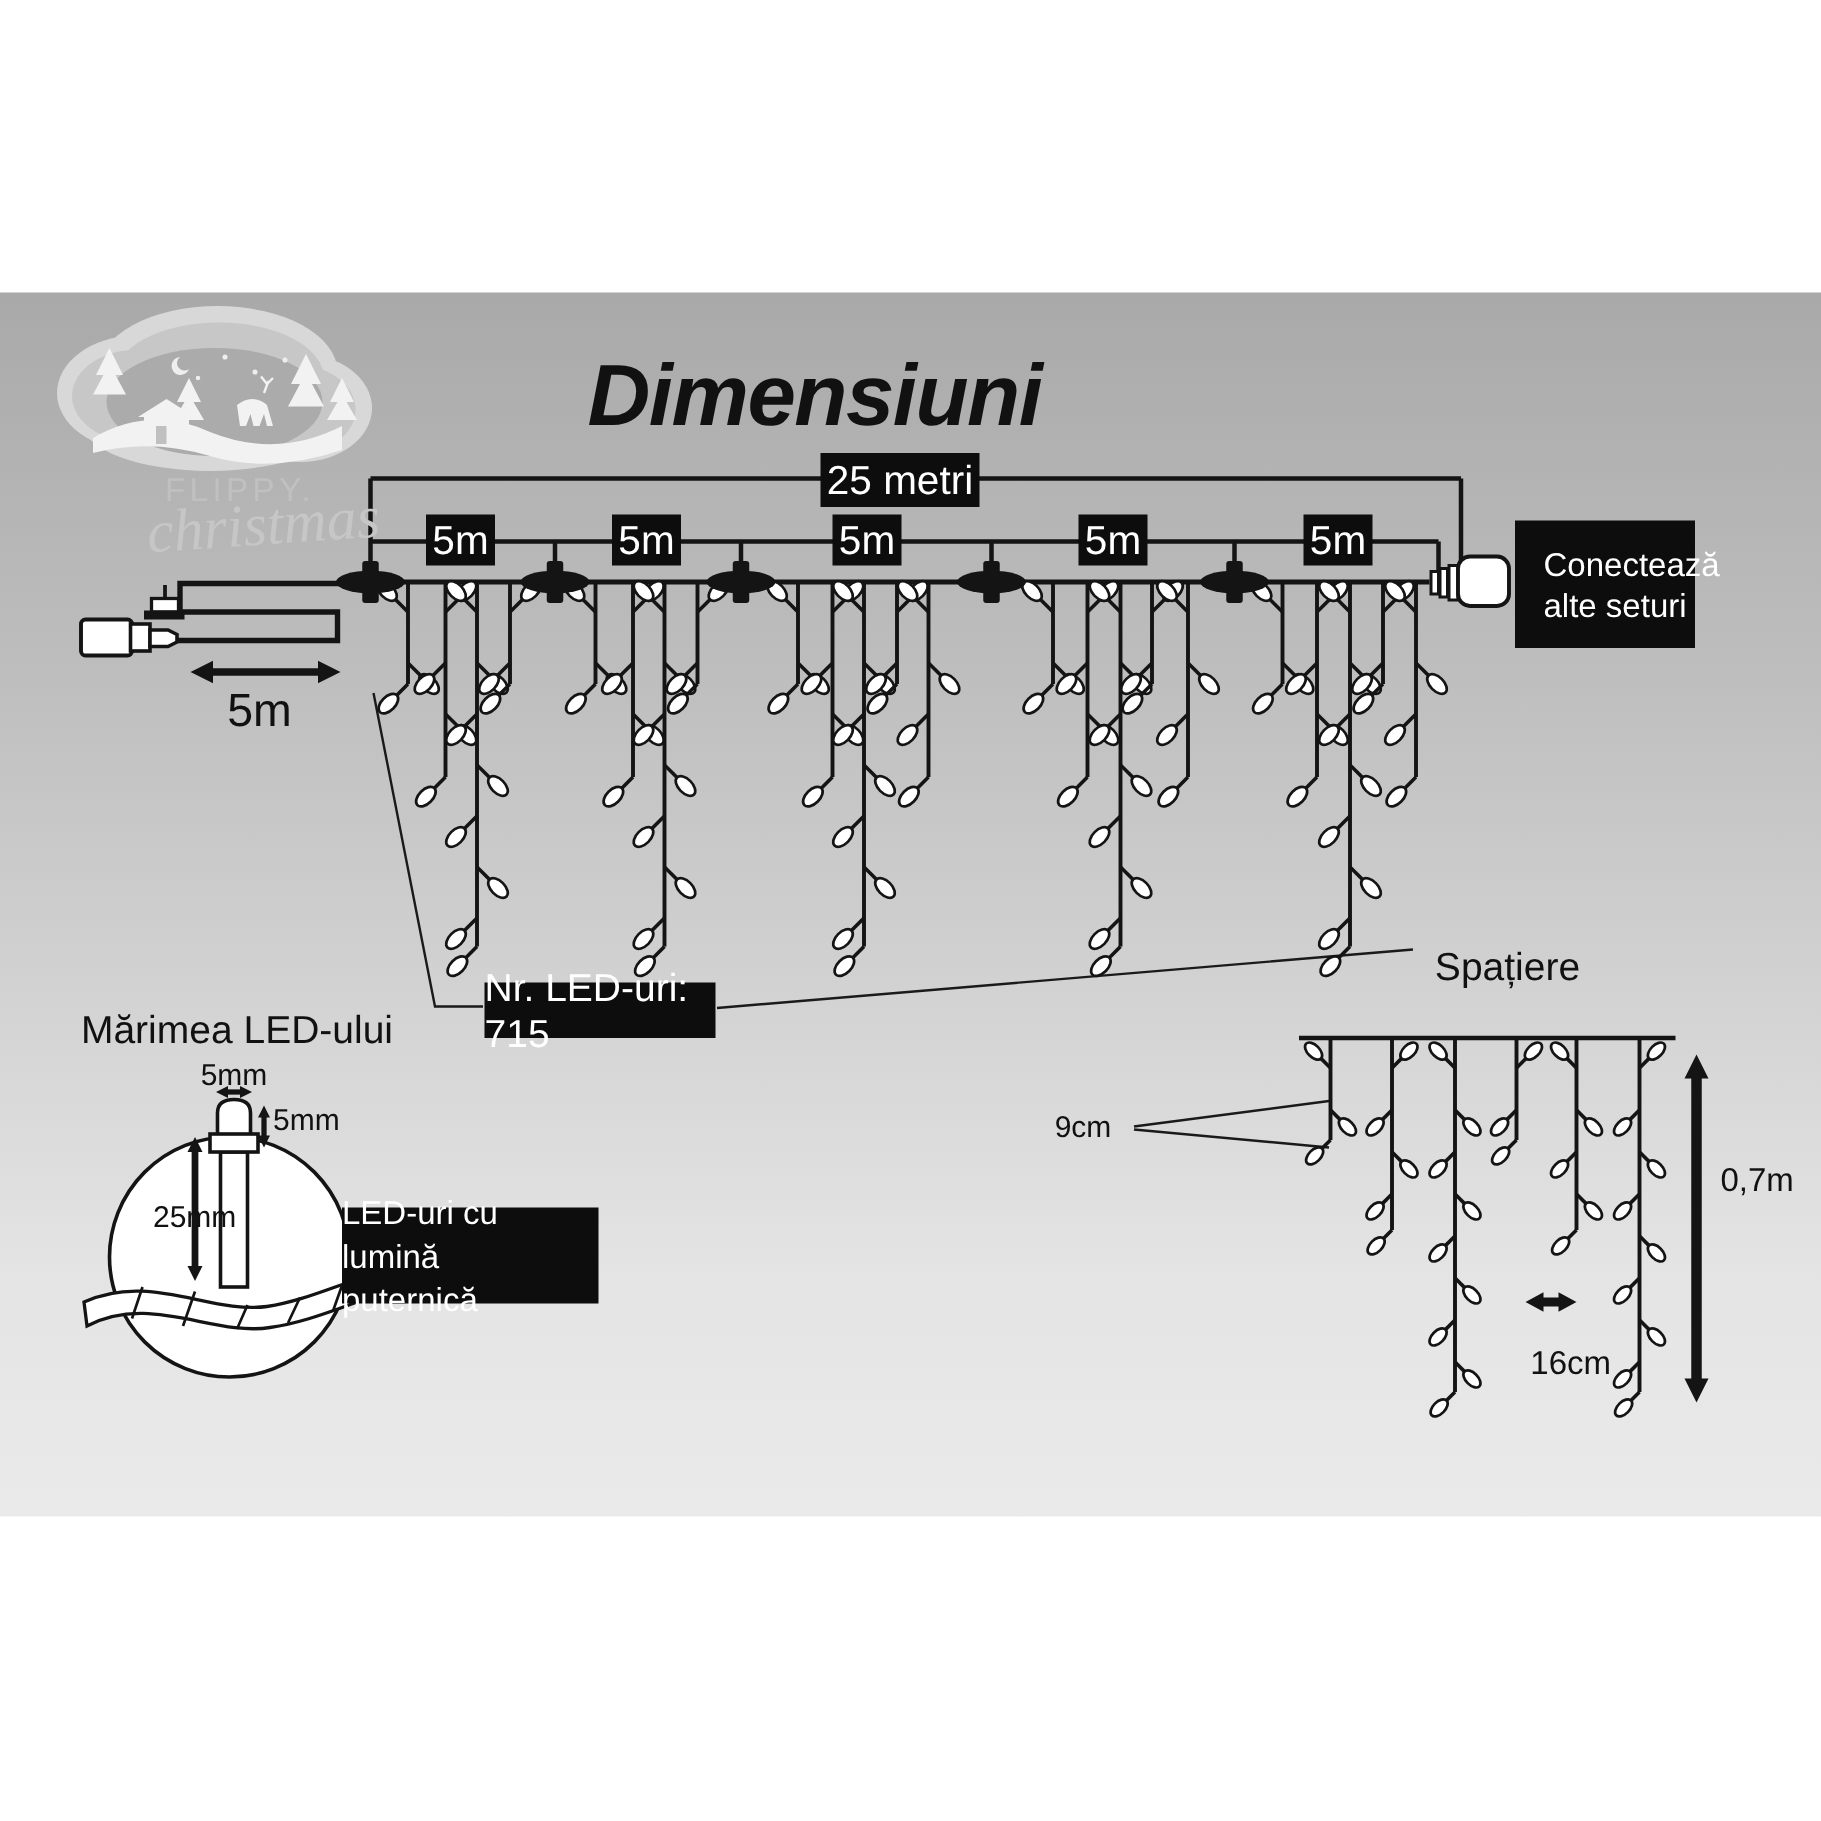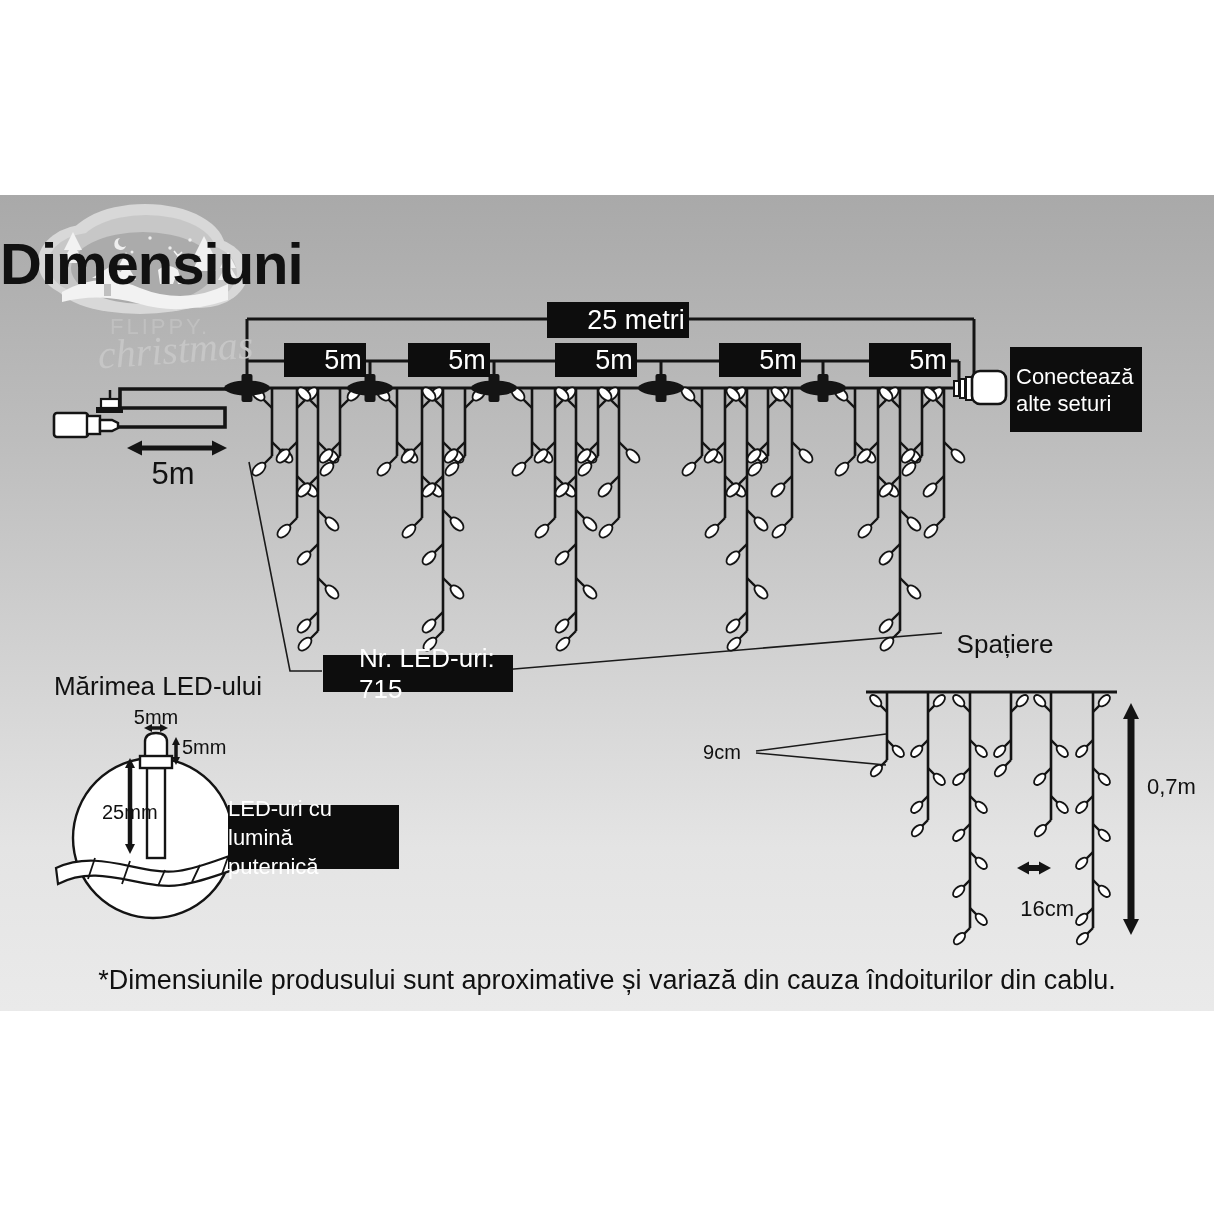--- a/index.html
+++ b/index.html
@@ -2,26 +2,26 @@
 <html><head>
 <meta charset="utf-8">
 <style>
   html,body{margin:0;padding:0;}
   .canvas{position:relative;width:1214px;height:1214px;background:#ffffff;overflow:hidden;
           font-family:"Liberation Sans","DejaVu Sans",sans-serif;color:#111;}
   .band{position:absolute;left:0;top:195px;width:1214px;height:816px;
         background:linear-gradient(180deg,#a9a9a9 0%,#bdbdbd 30%,#d3d3d3 58%,#e4e4e4 80%,#eaeaea 100%);}
   svg.art{position:absolute;left:0;top:0;}
   .abs{position:absolute;}
-  .title{left:0;top:230px;width:1086px;text-align:left;font-size:58px;font-weight:700;letter-spacing:-1px;}
-  .blackbox{background:#0d0d0d;color:#fff;display:flex;align-items:center;justify-content:center;padding-left:36px;}
+  .title{left:0;top:230px;width:1086px;text-align:center;font-size:58px;font-weight:700;letter-spacing:-1px;font-style:italic;}
+  .blackbox{background:#0d0d0d;color:#fff;display:flex;align-items:center;justify-content:center;}
   .box-total{left:547px;top:302px;width:106px;height:36px;font-size:27px;}
   .box-5m{width:46px;height:34px;top:343px;font-size:27px;}
-  .box-connect{left:1010px;top:347px;width:132px;height:85px;flex-direction:column;align-items:flex-start;
-               justify-content:center;padding-left:6px;box-sizing:border-box;font-size:22px;line-height:27px;}
+  .box-connect{left:1010px;top:347px;width:120px;height:85px;flex-direction:column;align-items:flex-start;
+               justify-content:center;padding-left:19px;box-sizing:border-box;font-size:22px;line-height:27px;}
   .box-nrled{left:323px;top:655px;width:154px;height:37px;font-size:26px;}
   .box-led{left:228px;top:805px;width:171px;height:64px;flex-direction:column;align-items:flex-start;
            justify-content:center;padding-left:0;box-sizing:border-box;font-size:22px;line-height:29px;}
   .h-marimea{left:38px;top:671px;width:240px;text-align:center;font-size:26px;}
   .h-spatiere{left:905px;top:629px;width:200px;text-align:center;font-size:26px;}
   .lbl{font-size:20px;}
   .lbl-5m-left{left:123px;top:456px;width:100px;text-align:center;font-size:31px;}
   .lbl-5mm-top{left:126px;top:706px;width:60px;text-align:center;}
   .lbl-5mm-right{left:182px;top:736px;width:60px;}
   .lbl-25mm{left:78px;top:801px;width:46px;text-align:right;margin-left:24px;}
@@ -507,14 +507,13 @@
   <div class="abs blackbox box-led">
     <span>LED-uri cu lumină</span>
     <span>puternică</span>
   </div>
 
   <div class="abs h-spatiere">Spațiere</div>
   <div class="abs lbl-9cm">9cm</div>
   <div class="abs lbl-16cm">16cm</div>
   <div class="abs lbl-07m">0,7m</div>
 
-  <div class="abs footnote">*Dimensiunile produsului sunt aproximative și variază din cauza îndoiturilor din cablu.</div>
 </div>
 
 </body></html>

